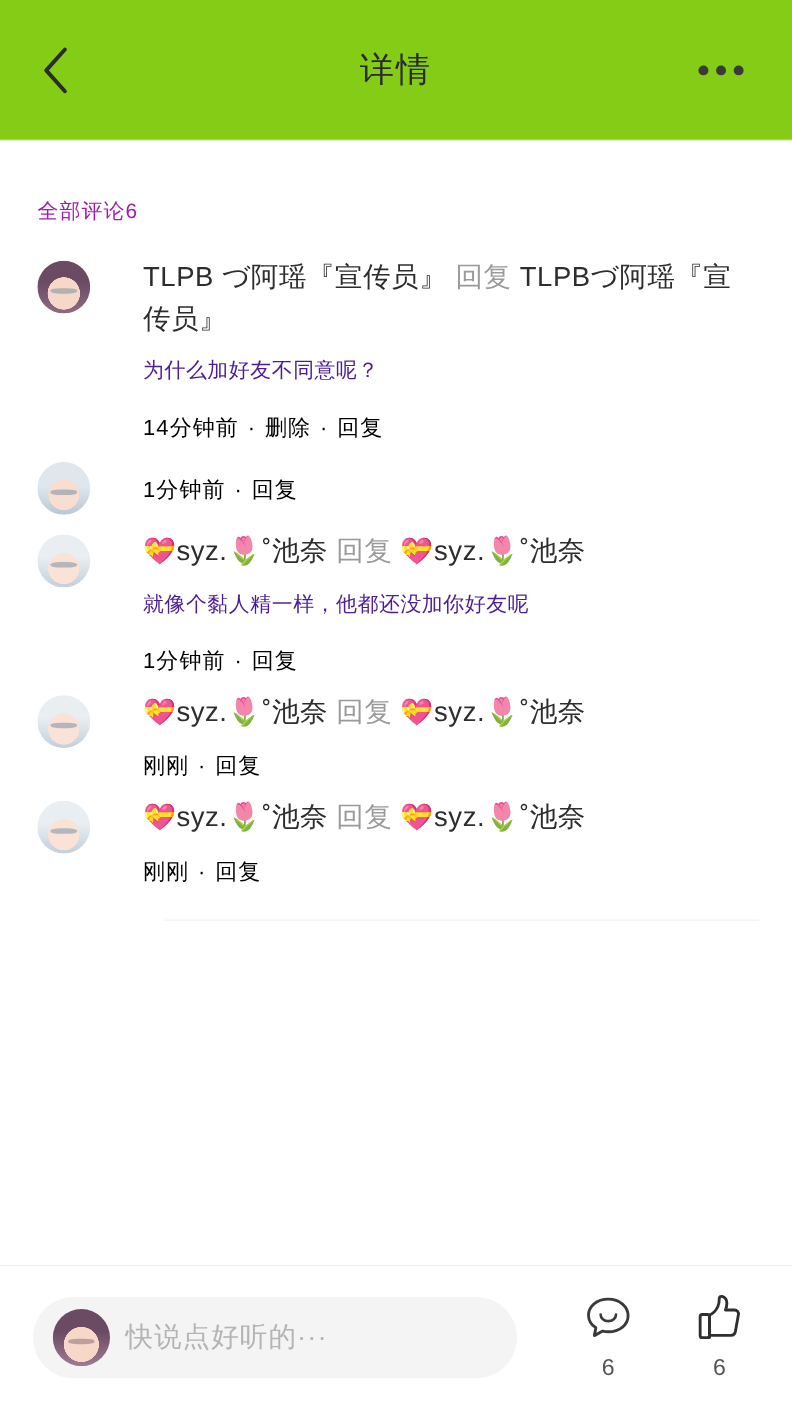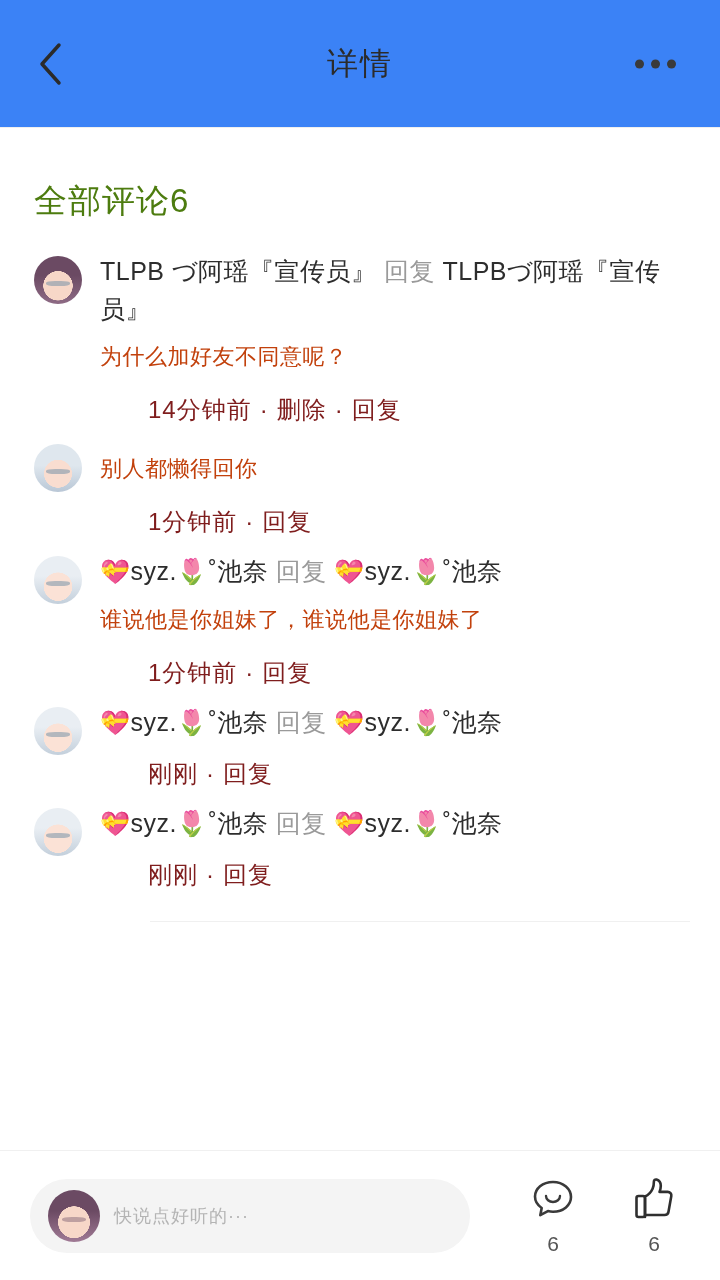--- a/index.html
+++ b/index.html
@@ -13,21 +13,21 @@
   body { position: relative; }
 
   
   .header {
     position: relative;
     height: 128px;
     border-bottom: 1px solid #efefef;
     display: flex;
     align-items: center;
     justify-content: center;
-    background: #3b82f6;
+    background: #84cc16;
   }
   .back-btn {
     position: absolute;
     left: 28px;
     top: 50%;
     transform: translateY(-50%);
     width: 44px;
     height: 44px;
     display: flex;
     align-items: center;
@@ -64,30 +64,31 @@
   .comments-wrap {
     position: absolute;
     top: 137px;
     left: 0;
     right: 0;
     bottom: 130px;
     overflow: hidden;
     background: #fff;
   }
   .section-title {
-    font-size: 33px;
-    color: #4d7c0f;
+    font-size: 19px;
+    color: #a21caf;
     padding: 42px 16px 18px 34px;
     letter-spacing: 1px;
   }
 
   .comment {
     display: flex;
     padding: 10px 30px 4px 34px;
     align-items: flex-start;
+    gap: 30px;
   }
   .avatar {
     width: 48px;
     height: 48px;
     min-width: 48px;
     border-radius: 50%;
     margin-right: 18px;
     margin-top: 4px;
     overflow: hidden;
     position: relative;
@@ -112,33 +113,32 @@
   .c-line1 {
     font-size: 25px;
     line-height: 38px;
     color: #2d2d2d;
     letter-spacing: .5px;
     word-break: break-word;
   }
   .c-name { color: #2d2d2d; }
   .c-reply-word { color: #9a9a9a; }
   .c-text {
-    font-size: 22px;
+    font-size: 19px;
     line-height: 42px;
-    color: #c2410c;
+    color: #4c1d95;
     margin-top: 8px;
     letter-spacing: .5px;
     word-break: break-word;
   }
   .c-meta {
-    font-size: 24px;
-    color: #7f1d1d;
+    font-size: 20px;
+    color: #000000;
     margin-top: 16px;
     letter-spacing: 1px;
-    margin-left: 48px;
   }
   .c-meta span { cursor: pointer; }
   .c-meta .dot { margin: 0 8px; }
 
   .emoji { font-size: 24px; }
   .divider-bottom {
     margin: 26px 30px 0 150px;
     border-top: 1px solid #f0f0f0;
   }
 
@@ -179,21 +179,21 @@
     content: "";
     position: absolute;
     left: 26%;
     top: 52%;
     width: 48%;
     height: 10%;
     border-radius: 40%;
     background: rgba(120,90,110,.45);
   }
   .input-placeholder {
-    font-size: 18px;
+    font-size: 25px;
     color: #b4b4b4;
     letter-spacing: 1px;
     text-align: center;
   }
   .bar-actions {
     display: flex;
     align-items: center;
     margin-left: auto;
     gap: 56px;
     padding-right: 14px;
@@ -244,36 +244,35 @@
       <div class="c-text">为什么加好友不同意呢？</div>
       <div class="c-meta">
         <span>14分钟前</span><span class="dot">·</span><span>删除</span><span class="dot">·</span><span>回复</span>
       </div>
     </div>
   </div>
 
   <div class="comment">
     <div class="avatar av-b"></div>
     <div class="c-body">
-      <div class="c-text">别人都懒得回你</div>
       <div class="c-meta">
         <span>1分钟前</span><span class="dot">·</span><span>回复</span>
       </div>
     </div>
   </div>
 
   <div class="comment">
     <div class="avatar av-c"></div>
     <div class="c-body">
       <div class="c-line1">
         <span class="emoji">💝</span><span class="c-name">syz.🌷˚池奈</span>
         <span class="c-reply-word">回复</span>
         <span class="emoji">💝</span><span class="c-name">syz.🌷˚池奈</span>
       </div>
-      <div class="c-text">谁说他是你姐妹了，谁说他是你姐妹了</div>
+      <div class="c-text">就像个黏人精一样，他都还没加你好友呢</div>
       <div class="c-meta">
         <span>1分钟前</span><span class="dot">·</span><span>回复</span>
       </div>
     </div>
   </div>
 
   <div class="comment">
     <div class="avatar av-c"></div>
     <div class="c-body">
       <div class="c-line1">

